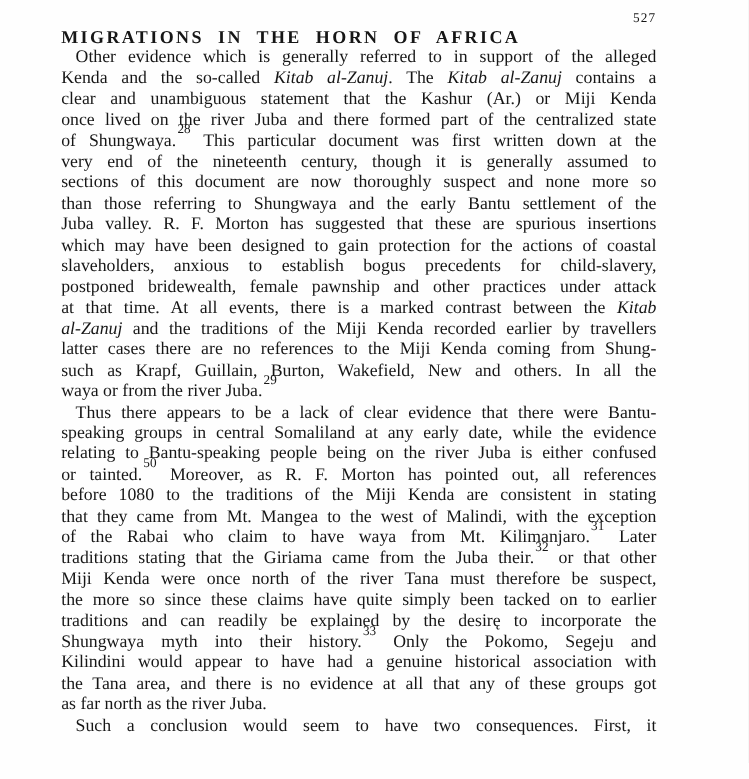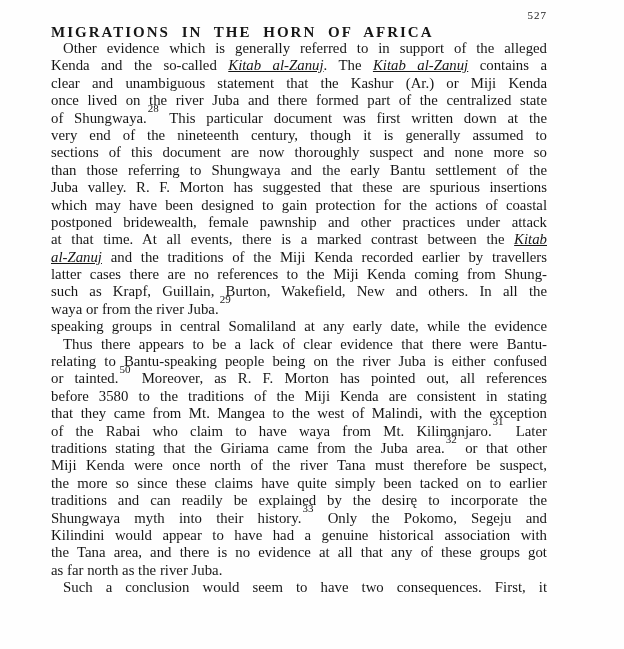--- a/index.html
+++ b/index.html
@@ -61,21 +61,20 @@
     overflow: visible;
   }
   .line.last {
     text-align-last: left;
   }
   .line.indent {
     text-indent: 12px;
   }
   .line i {
     font-style: italic;
-    text-decoration: underline;
   }
   .line sup {
     font-size: 11px;
     line-height: 0;
     position: relative;
     top: -4.5px;
     margin-left: 1px;
     letter-spacing: 0;
   }
 </style>
@@ -92,36 +91,37 @@
         <div class="line indent"><span>Other evidence which is generally referred to in support of the alleged</span></div>
         <div class="line"><span>Kenda and the so-called </span><i>Kitab al-Zanuj</i><span>. The </span><i>Kitab al-Zanuj</i><span> contains a</span></div>
         <div class="line"><span>clear and unambiguous statement that the Kashur (Ar.) or Miji Kenda</span></div>
         <div class="line"><span>once lived on the river Juba and there formed part of the centralized state</span></div>
         <div class="line"><span>of Shungwaya.</span><sup>28</sup><span> This particular document was first written down at the</span></div>
         <div class="line"><span>very end of the nineteenth century, though it is generally assumed to</span></div>
         <div class="line"><span>sections of this document are now thoroughly suspect and none more so</span></div>
         <div class="line"><span>than those referring to Shungwaya and the early Bantu settlement of the</span></div>
         <div class="line"><span>Juba valley. R. F. Morton has suggested that these are spurious insertions</span></div>
         <div class="line"><span>which may have been designed to gain protection for the actions of coastal</span></div>
+        <div class="line"><span>slaveholders, anxious to establish bogus precedents for child-slavery,</span></div>
         <div class="line"><span>postponed bridewealth, female pawnship and other practices under attack</span></div>
         <div class="line"><span>at that time. At all events, there is a marked contrast between the </span><i>Kitab</i></div>
         <div class="line"><i>al-Zanuj</i><span> and the traditions of the Miji Kenda recorded earlier by travellers</span></div>
         <div class="line"><span>latter cases there are no references to the Miji Kenda coming from Shung-</span></div>
         <div class="line"><span>such as Krapf, Guillain, Burton, Wakefield, New and others. In all the</span></div>
         <div class="line last"><span>waya or from the river Juba.</span><sup>29</sup></div>
       </div>
       <div class="paragraph">
+        <div class="line indent"><span>Thus there appears to be a lack of clear evidence that there were Bantu-</span></div>
         <div class="line"><span>speaking groups in central Somaliland at any early date, while the evidence</span></div>
-        <div class="line indent"><span>Thus there appears to be a lack of clear evidence that there were Bantu-</span></div>
         <div class="line"><span>relating to Bantu-speaking people being on the river Juba is either confused</span></div>
         <div class="line"><span>or tainted.</span><sup>50</sup><span> Moreover, as R. F. Morton has pointed out, all references</span></div>
-        <div class="line"><span>before 3580 to the traditions of the Miji Kenda are consistent in stating</span></div>
+        <div class="line"><span>before 1080 to the traditions of the Miji Kenda are consistent in stating</span></div>
         <div class="line"><span>that they came from Mt. Mangea to the west of Malindi, with the exception</span></div>
         <div class="line"><span>of the Rabai who claim to have waya from Mt. Kilimanjaro.</span><sup>31</sup><span> Later</span></div>
-        <div class="line"><span>traditions stating that the Giriama came from the Juba area.</span><sup>32</sup><span> or that other</span></div>
+        <div class="line"><span>traditions stating that the Giriama came from the Juba their.</span><sup>32</sup><span> or that other</span></div>
         <div class="line"><span>Miji Kenda were once north of the river Tana must therefore be suspect,</span></div>
         <div class="line"><span>the more so since these claims have quite simply been tacked on to earlier</span></div>
         <div class="line"><span>traditions and can readily be explained by the desirę to incorporate the</span></div>
         <div class="line"><span>Shungwaya myth into their history.</span><sup>33</sup><span> Only the Pokomo, Segeju and</span></div>
         <div class="line"><span>Kilindini would appear to have had a genuine historical association with</span></div>
         <div class="line"><span>the Tana area, and there is no evidence at all that any of these groups got</span></div>
         <div class="line last"><span>as far north as the river Juba.</span></div>
       </div>
       <div class="paragraph">
         <div class="line indent"><span>Such a conclusion would seem to have two consequences. First, it</span></div>

